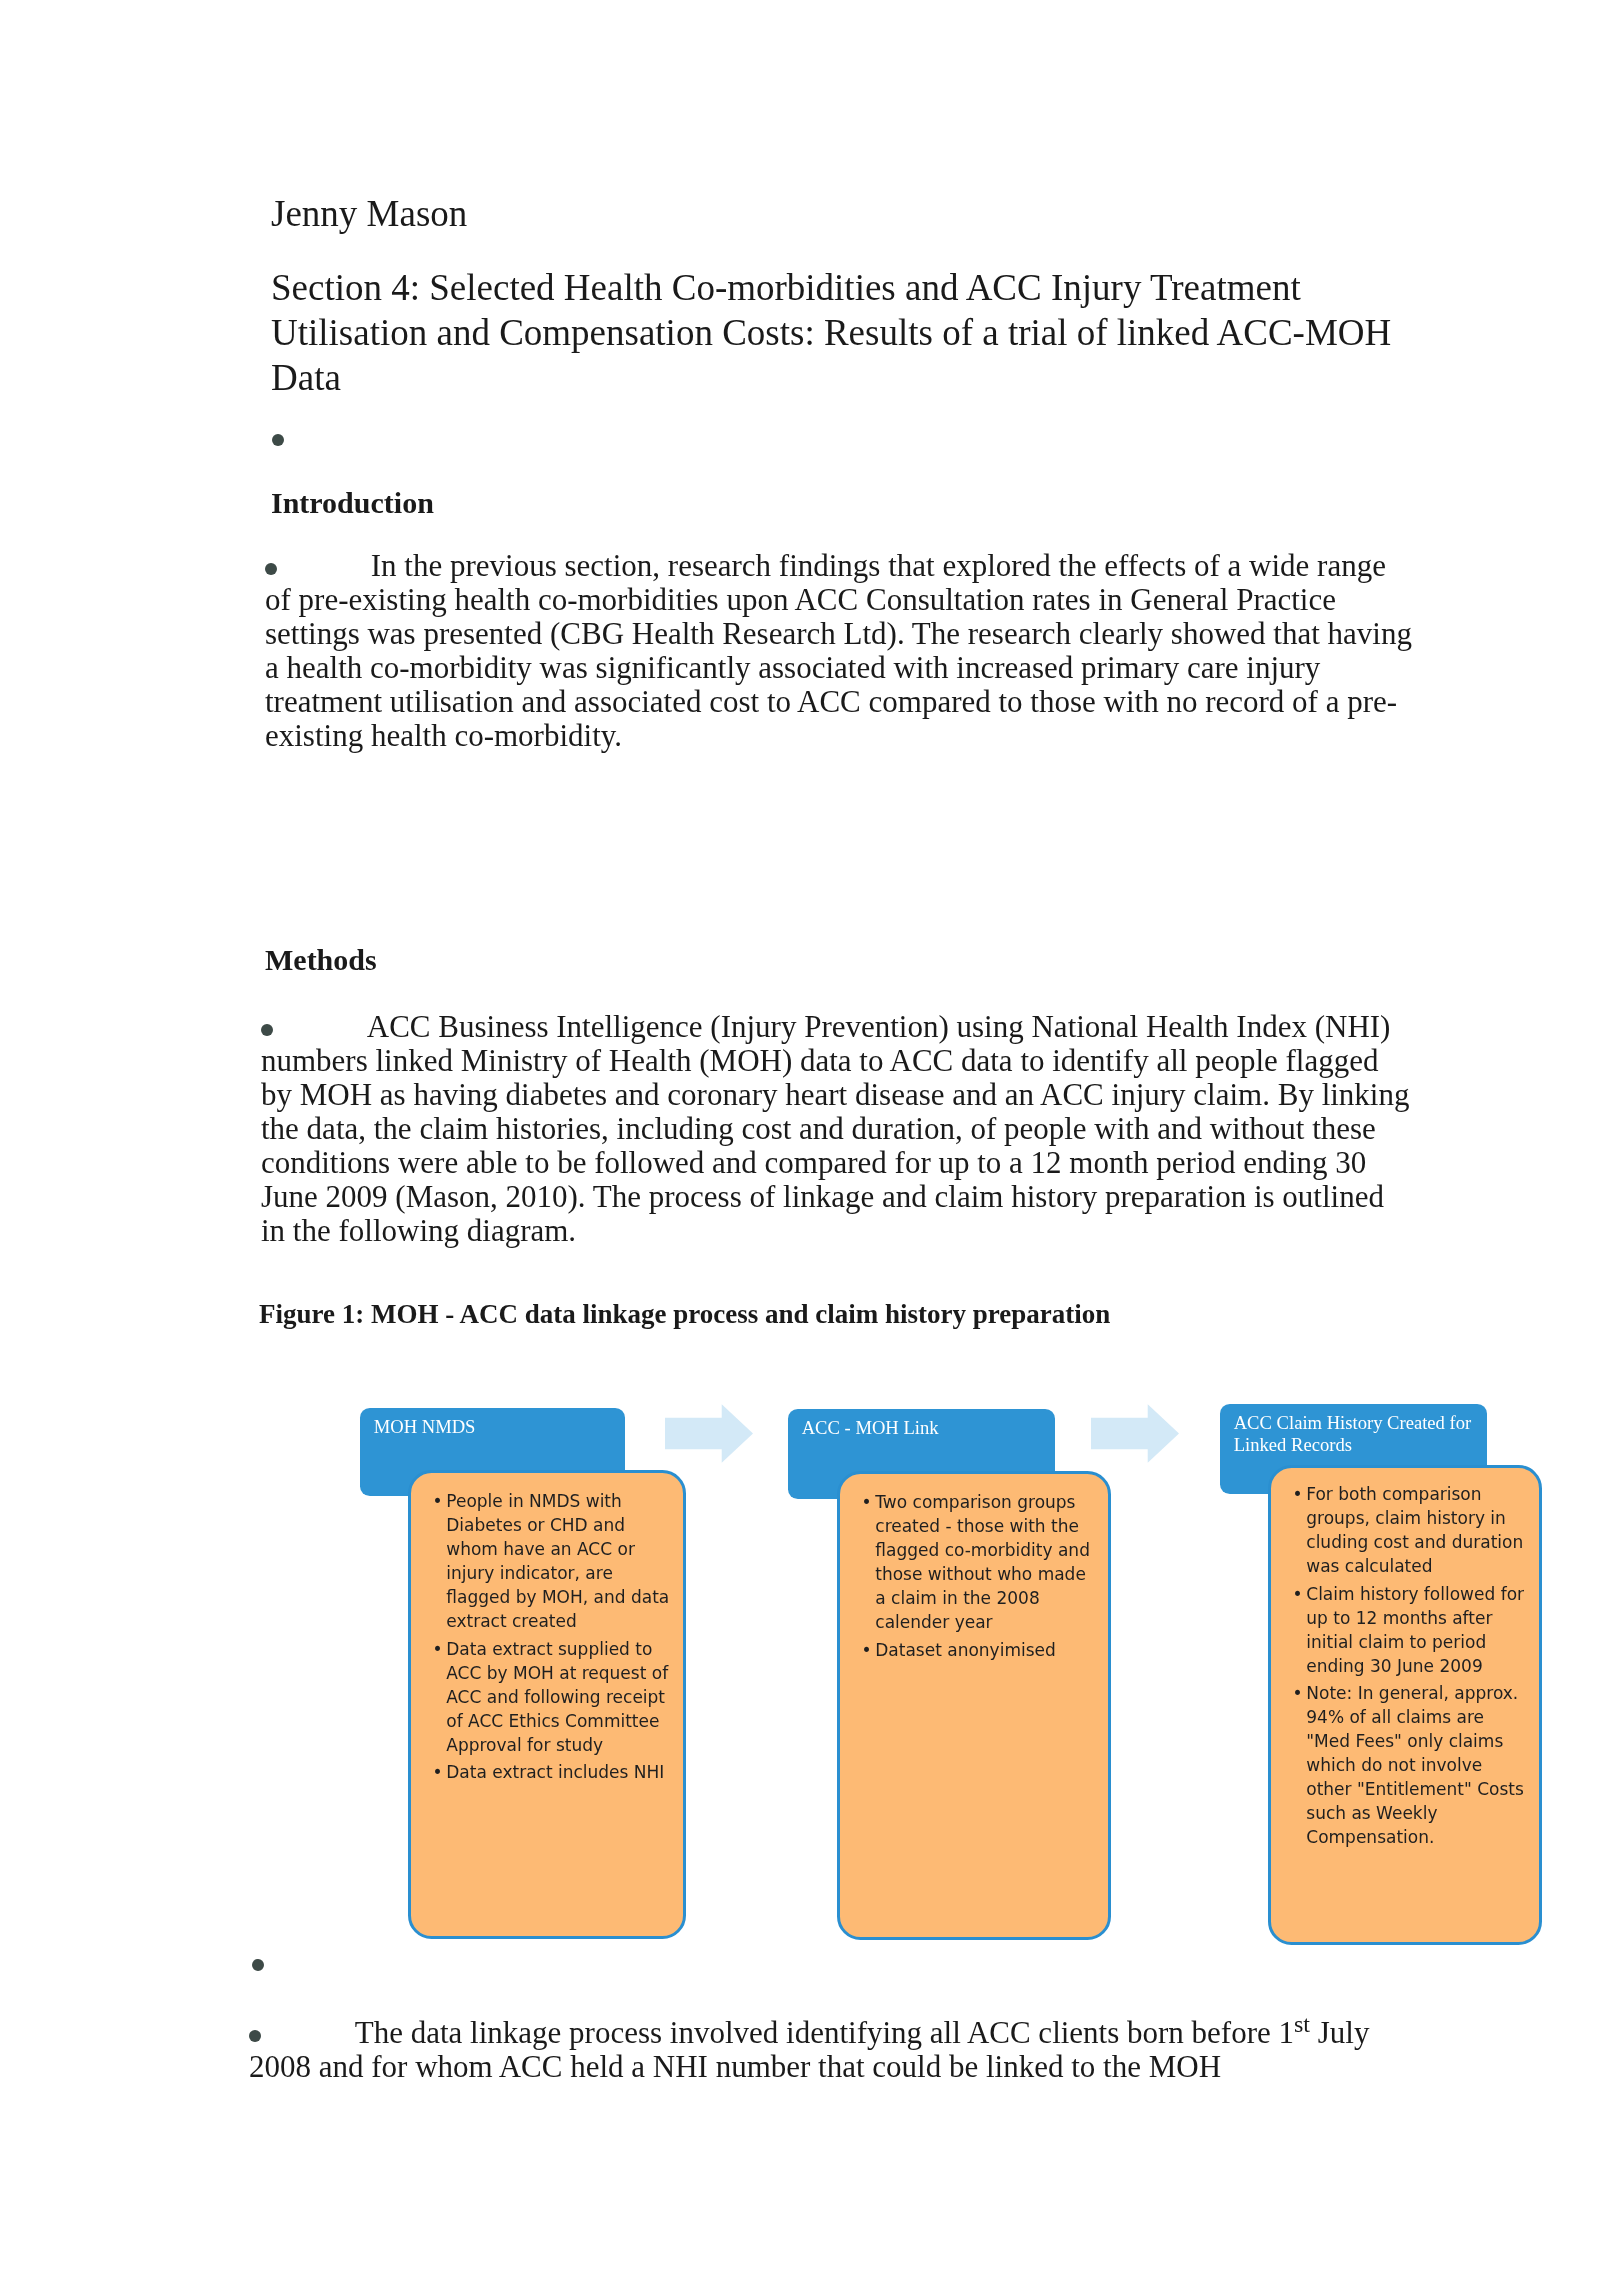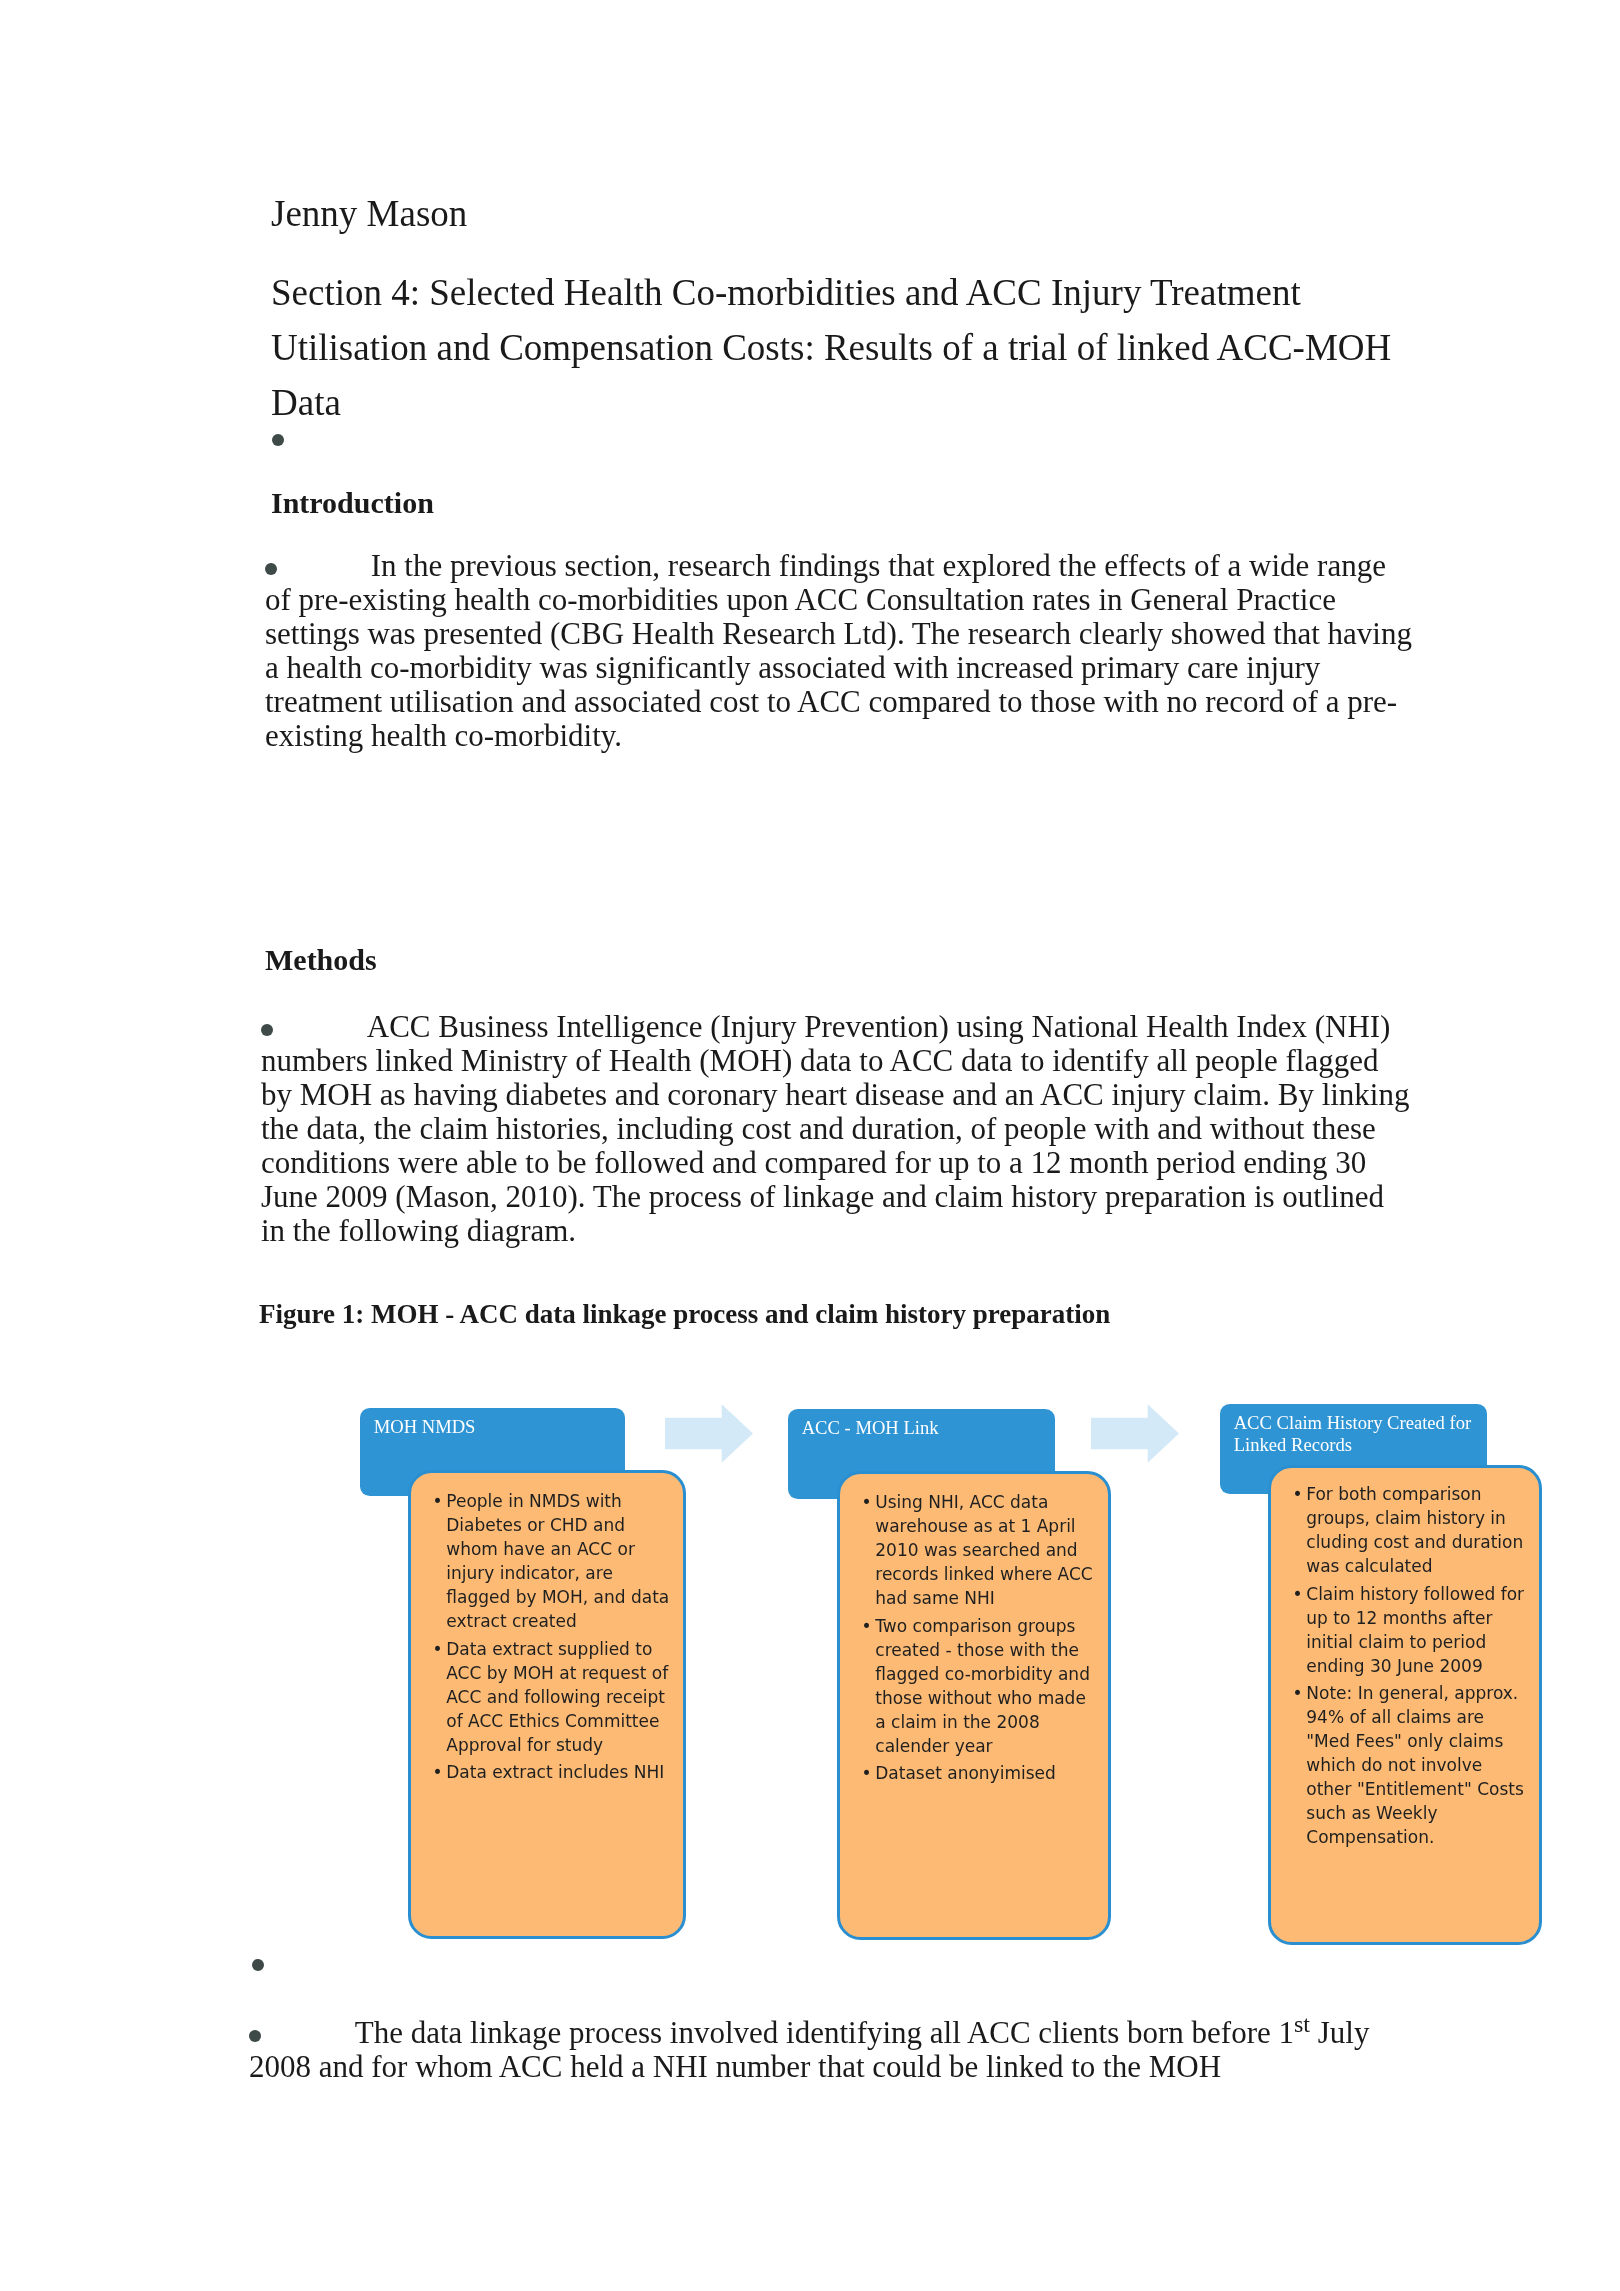--- a/index.html
+++ b/index.html
@@ -1,20 +1,20 @@
 <!DOCTYPE html>
 <html><head>
 <meta charset="utf-8">
 <style>
   html, body { margin: 0; padding: 0; background: #ffffff; }
   body { width: 1620px; height: 2292px; position: relative; overflow: hidden; font-family: "Liberation Serif", "DejaVu Serif", serif; color: #1a1a1a; }
   .page { position: absolute; left: 18px; top: 0; width: 1620px; height: 2246px; background: #ffffff; }
   .abs { position: absolute; }
   .author { left: 253px; top: 192px; font-size: 37px; }
-  .title { left: 253px; top: 265px; width: 1157px; font-size: 37px; line-height: 55px; }
+  .title { left: 253px; top: 265px; width: 1157px; font-size: 37px; line-height: 45px; }
   .dot { display: inline-block; width: 11.8px; height: 11.8px; border-radius: 50%; background: #3d4a47; }
   .heading { font-weight: bold; font-size: 30px; }
   .para { font-size: 31px; line-height: 34px; }
   .para .indent { display: inline-block; width: 94px; }
   .figcap { font-weight: bold; font-size: 27px; }
   .edge-line { position: absolute; left: 1605px; top: 1607px; width: 2px; height: 676px; background: #d6d9dc; }
 
   
   .stage-head { position: absolute; background: #2e94d4; color: #ffffff; font-family: Liberation Serif, serif; border-radius: 9.8px; padding: 7.8px 13.7px; box-sizing: border-box; font-size: 18.6px; line-height: 22.5px; }
   .stage-box { position: absolute; background: #fdba74; border: 3.9px solid #2a8fd0; border-radius: 23.5px; box-sizing: border-box; font-family: "DejaVu Sans", sans-serif; color: #1f1f1f; font-size: 17px; line-height: 24px; padding: 15.7px 13.7px 9.8px 21.6px; }
@@ -60,21 +60,20 @@
       </ul>
     </div>
 
     <svg class="arrow" style="left:647px; top:1404px;" viewBox="0 0 90 60">
       <polygon points="0,14 58,14 58,0 90,30 58,60 58,46 0,46" fill="#d3e9f7"></polygon>
     </svg>
 
     <div class="stage-head" style="left:770px; top:1409px; width:267px; height:90px;">ACC - MOH Link</div>
     <div class="stage-box" style="left:819px; top:1471px; width:274px; height:469px;">
       <ul>
-        <li>Using NHI, ACC data warehouse as at 1 April 2010 was searched and records linked where ACC had same NHI</li>
         <li>Two comparison groups created - those with the flagged co-morbidity and those without  who made a claim in the 2008 calender year</li>
         <li>Dataset anonyimised</li>
       </ul>
     </div>
 
     <svg class="arrow" style="left:1073px; top:1404px;" viewBox="0 0 90 60">
       <polygon points="0,14 58,14 58,0 90,30 58,60 58,46 0,46" fill="#d3e9f7"></polygon>
     </svg>
 
     <div class="stage-head" style="left:1202px; top:1404px; width:267px; height:90px;">ACC Claim History Created for Linked Records</div>

